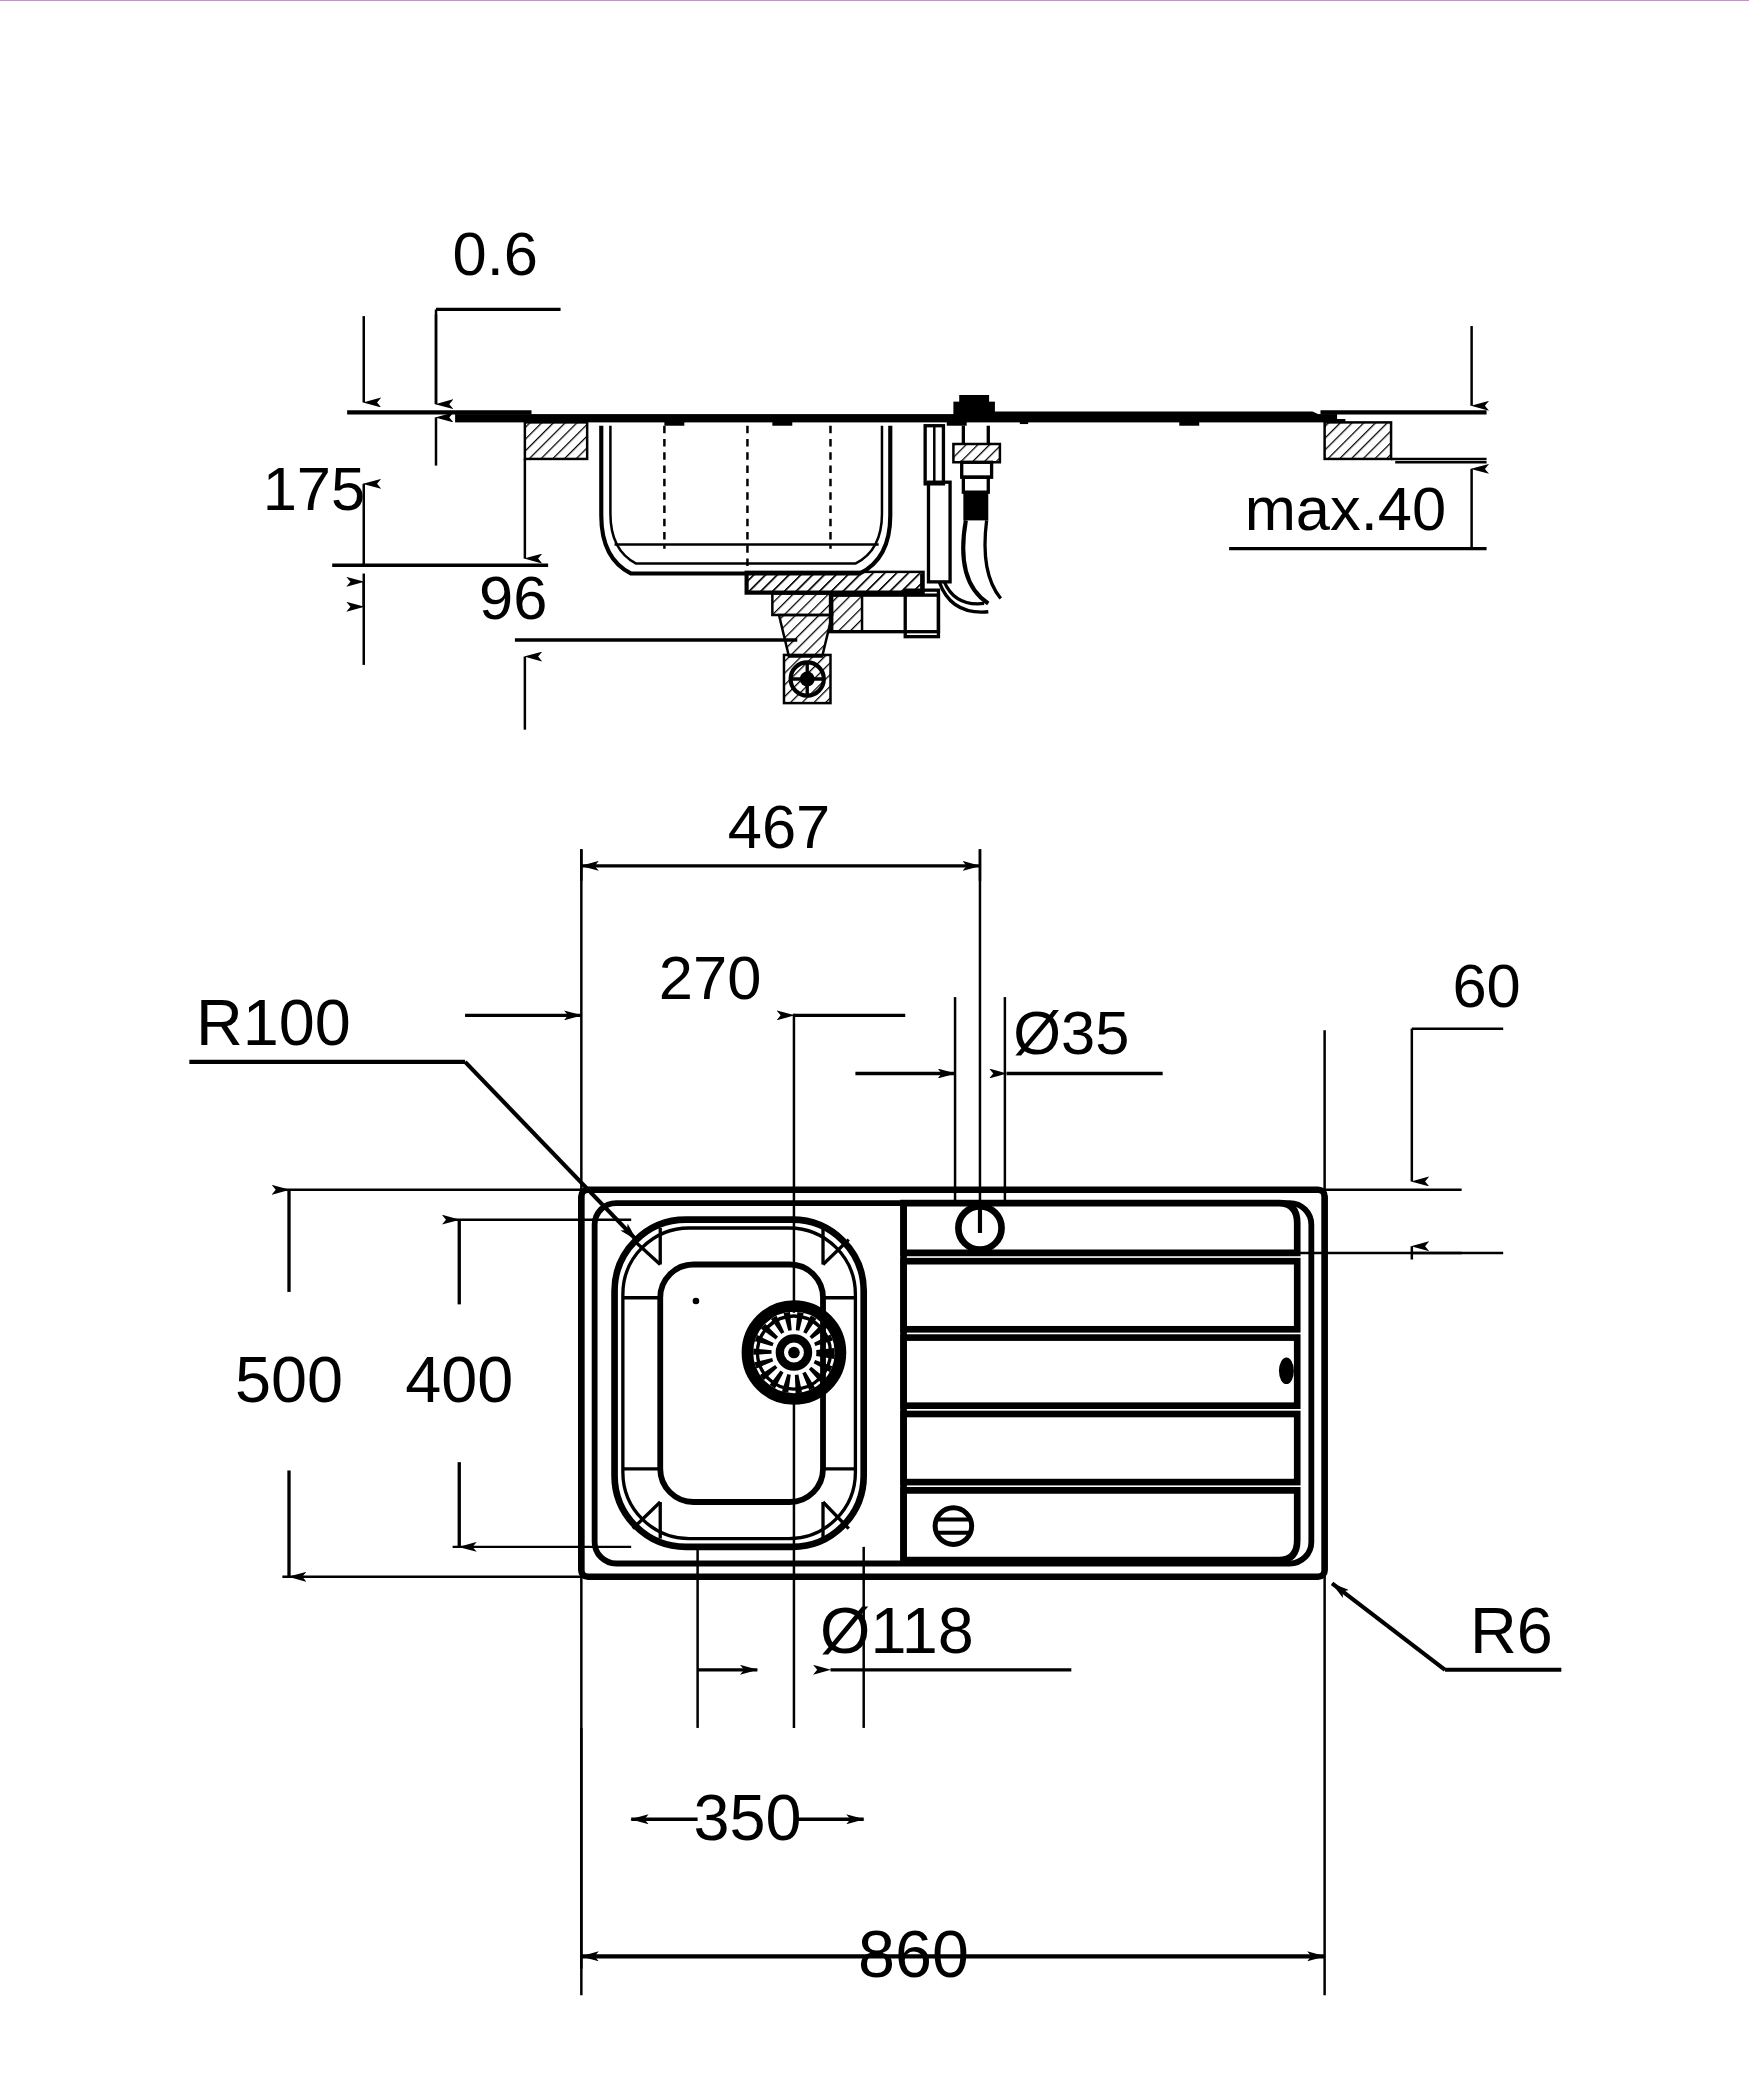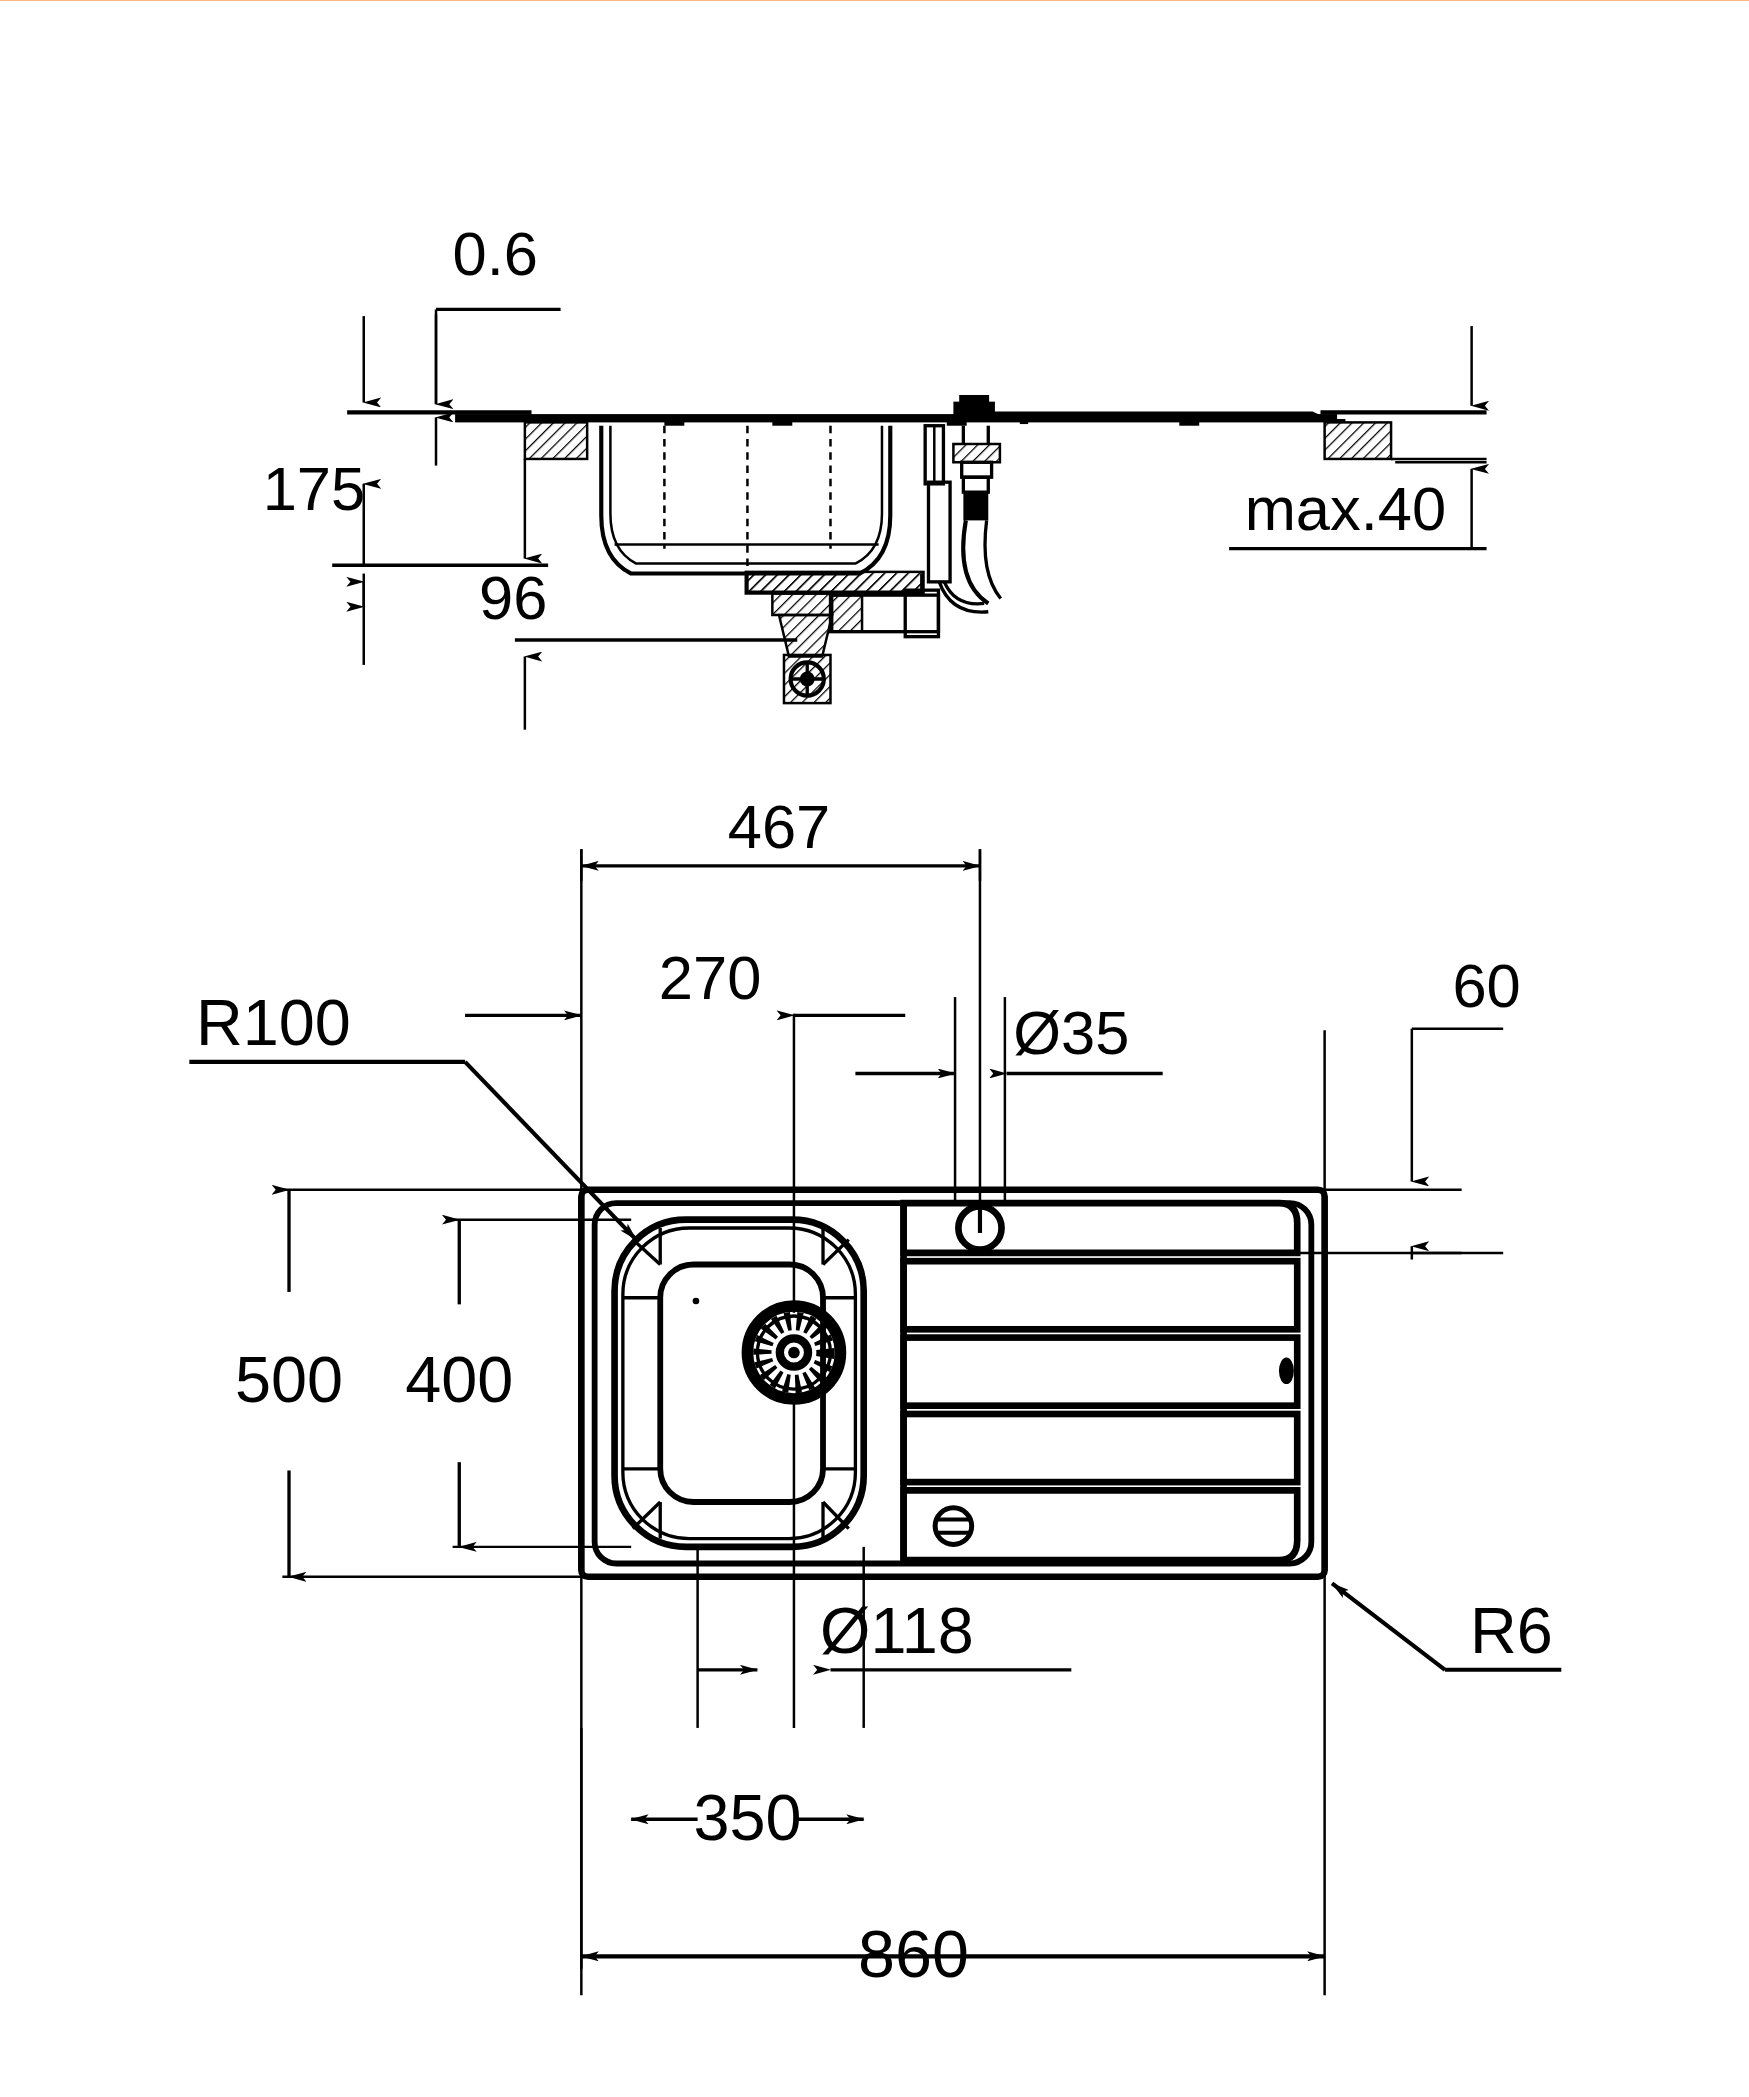--- a/index.html
+++ b/index.html
@@ -1,17 +1,17 @@
 <!DOCTYPE html>
 <html style="font-size:13.3px"><head>
 <meta charset="utf-8">
 <style>
   html,body{margin:0;padding:0;background:#ffffff;}
   body{font-family:"Liberation Sans", sans-serif;}
-  #sheet{position:relative;width:1749px;height:2088px;background:#f97316;overflow:hidden;}
+  #sheet{position:relative;width:1749px;height:2088px;background:#a21caf;overflow:hidden;}
   svg{display:block;}
   .dimtext{font-family:"Liberation Sans", sans-serif;font-weight:400;fill:#000;}
 </style>
 </head>
 <body>
 
 <div id="sheet">
 
 <svg width="1749" height="2098" viewBox="0 0 2106 2525" xmlns="http://www.w3.org/2000/svg">
 

